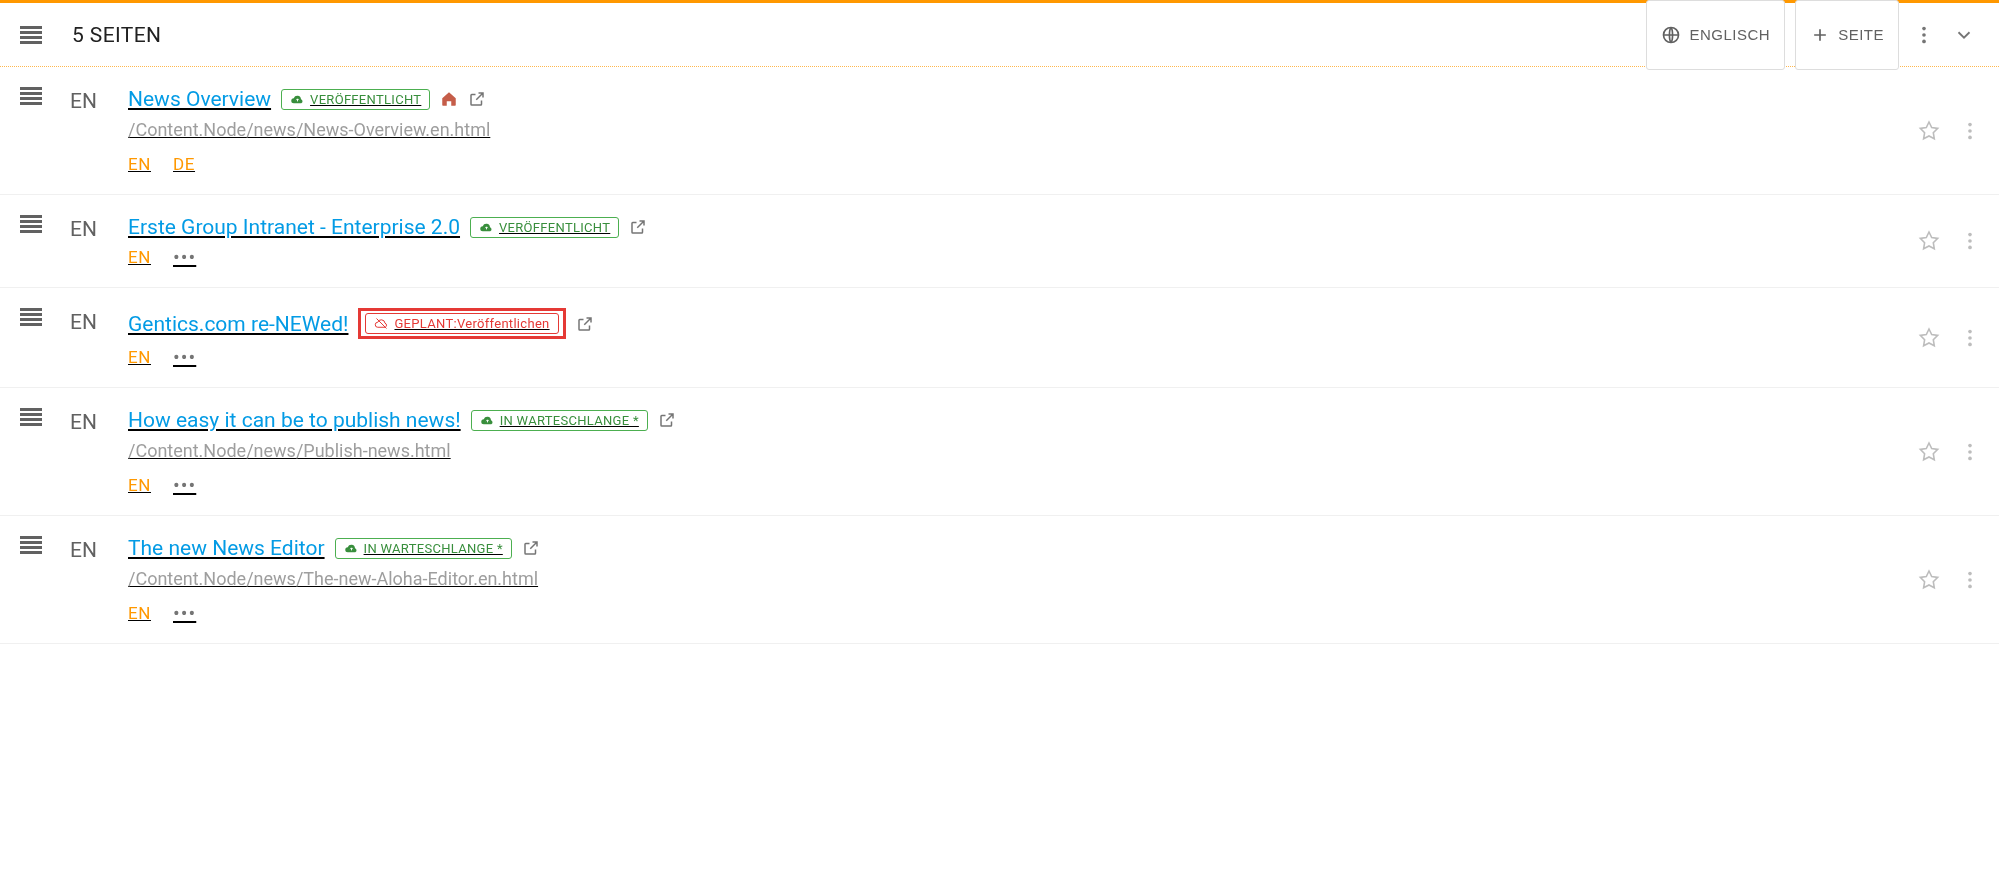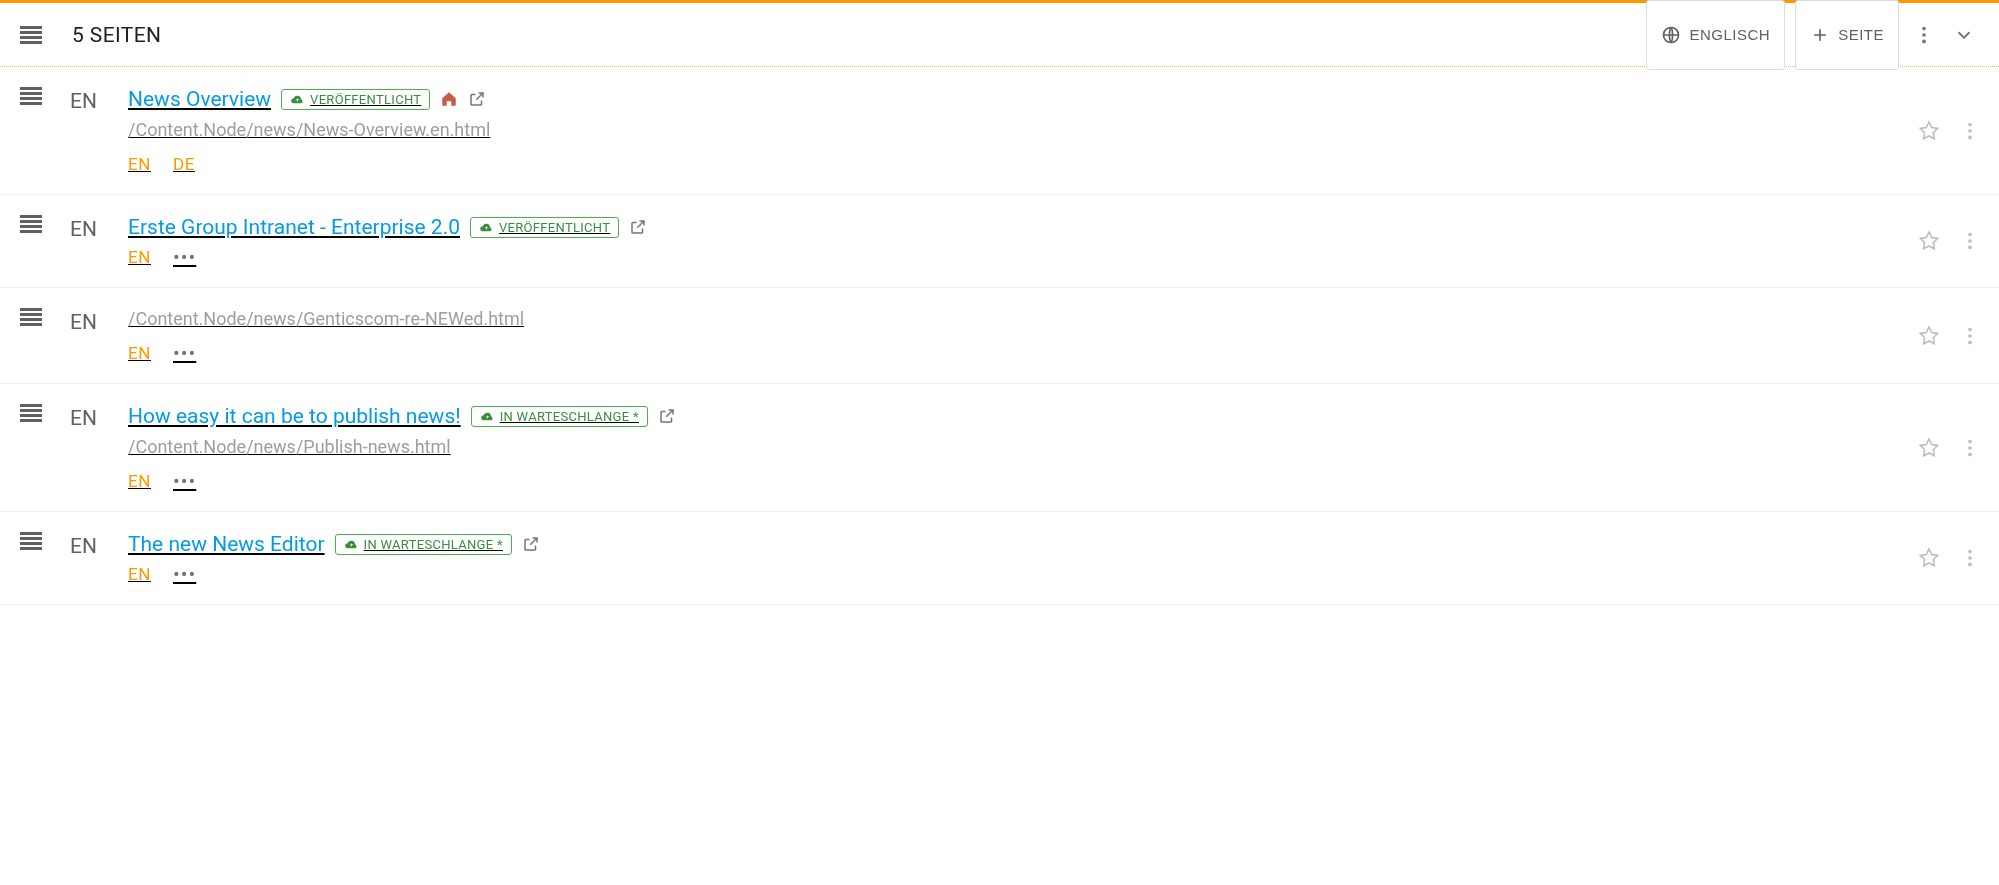--- a/index.html
+++ b/index.html
@@ -311,21 +311,34 @@
     </div>
     <div class="page-row">
       <span class="list-icon">
         <span></span>
         <span></span>
         <span></span>
         <span></span>
       </span>
       <div class="row-lang">EN</div>
       <div class="row-content">
-        <div class="row-path">/Content.Node/news/Genticscom-re-NEWed.html</div>
+        <div class="row-title-line">
+          <span class="page-title">Gentics.com re-NEWed!</span>
+          <span class="highlight-box">
+            <span class="status-badge status-planned">
+              <svg width="15" height="15" viewBox="0 0 24 24">
+                <use href="#cloud-off-icon"></use>
+              </svg>
+              <span>GEPLANT:Veröffentlichen</span>
+            </span>
+          </span>
+          <svg width="18" height="18" viewBox="0 0 24 24" class="open-ext">
+            <use href="#external-icon"></use>
+          </svg>
+        </div>
         <div class="row-langs">
           <span class="lang-chip">EN</span>
           <span class="more-dots">•••</span>
         </div>
       </div>
       <div class="row-actions-side">
         <svg width="24" height="24" viewBox="0 0 24 24">
           <use href="#star-icon"></use>
         </svg>
         <svg width="22" height="22" viewBox="0 0 24 24">
@@ -383,20 +396,21 @@
           <span class="status-badge status-queue">
             <svg width="15" height="15" viewBox="0 0 24 24">
               <use href="#cloud-up-icon"></use>
             </svg>
             <span>IN WARTESCHLANGE *</span>
           </span>
           <svg width="18" height="18" viewBox="0 0 24 24" class="open-ext">
             <use href="#external-icon"></use>
           </svg>
         </div>
+        <div class="row-path">/Content.Node/news/The-new-Aloha-Editor.en.html</div>
         <div class="row-langs">
           <span class="lang-chip">EN</span>
           <span class="more-dots">•••</span>
         </div>
       </div>
       <div class="row-actions-side">
         <svg width="24" height="24" viewBox="0 0 24 24">
           <use href="#star-icon"></use>
         </svg>
         <svg width="22" height="22" viewBox="0 0 24 24">

